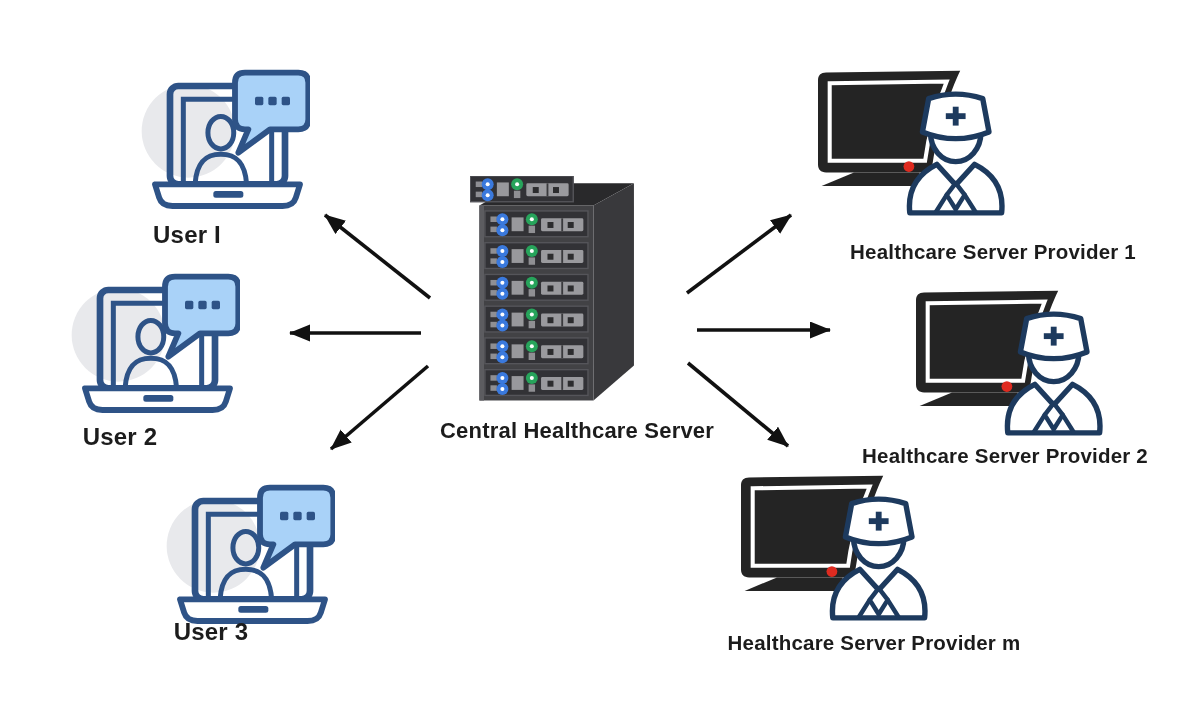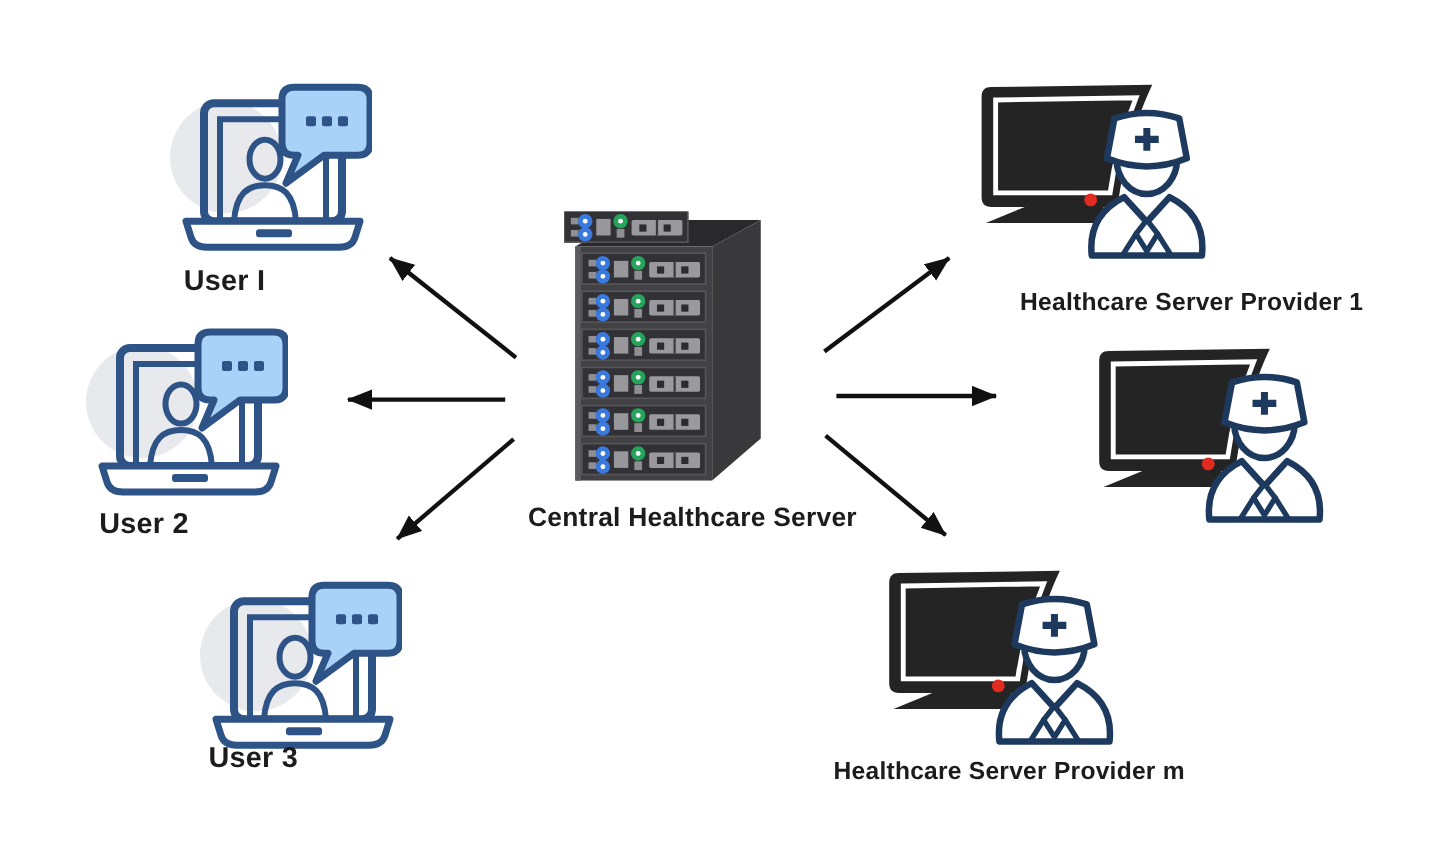--- a/index.html
+++ b/index.html
@@ -133,21 +133,22 @@
         <use href="#sym-provider"></use>
       </svg>
   </div>
   <div class="node-label lbl-provider" style="left:843px;top:240px;width:300px;">Healthcare Server Provider 1</div>
 
   <div class="node" style="left:898px;top:288px;">
     <svg width="207" height="153">
         <use href="#sym-provider"></use>
       </svg>
   </div>
+  <div class="node-label lbl-provider" style="left:855px;top:444px;width:300px;">Healthcare Server Provider 2</div>
 
   <div class="node" style="left:723px;top:473px;">
     <svg width="207" height="153">
         <use href="#sym-provider"></use>
       </svg>
   </div>
-  <div class="node-label lbl-provider" style="left:691px;top:631px;width:300px;">Healthcare Server Provider m</div>
+  <div class="node-label lbl-provider" style="left:724px;top:631px;width:300px;">Healthcare Server Provider m</div>
 
 </div>
 
 </body></html>

